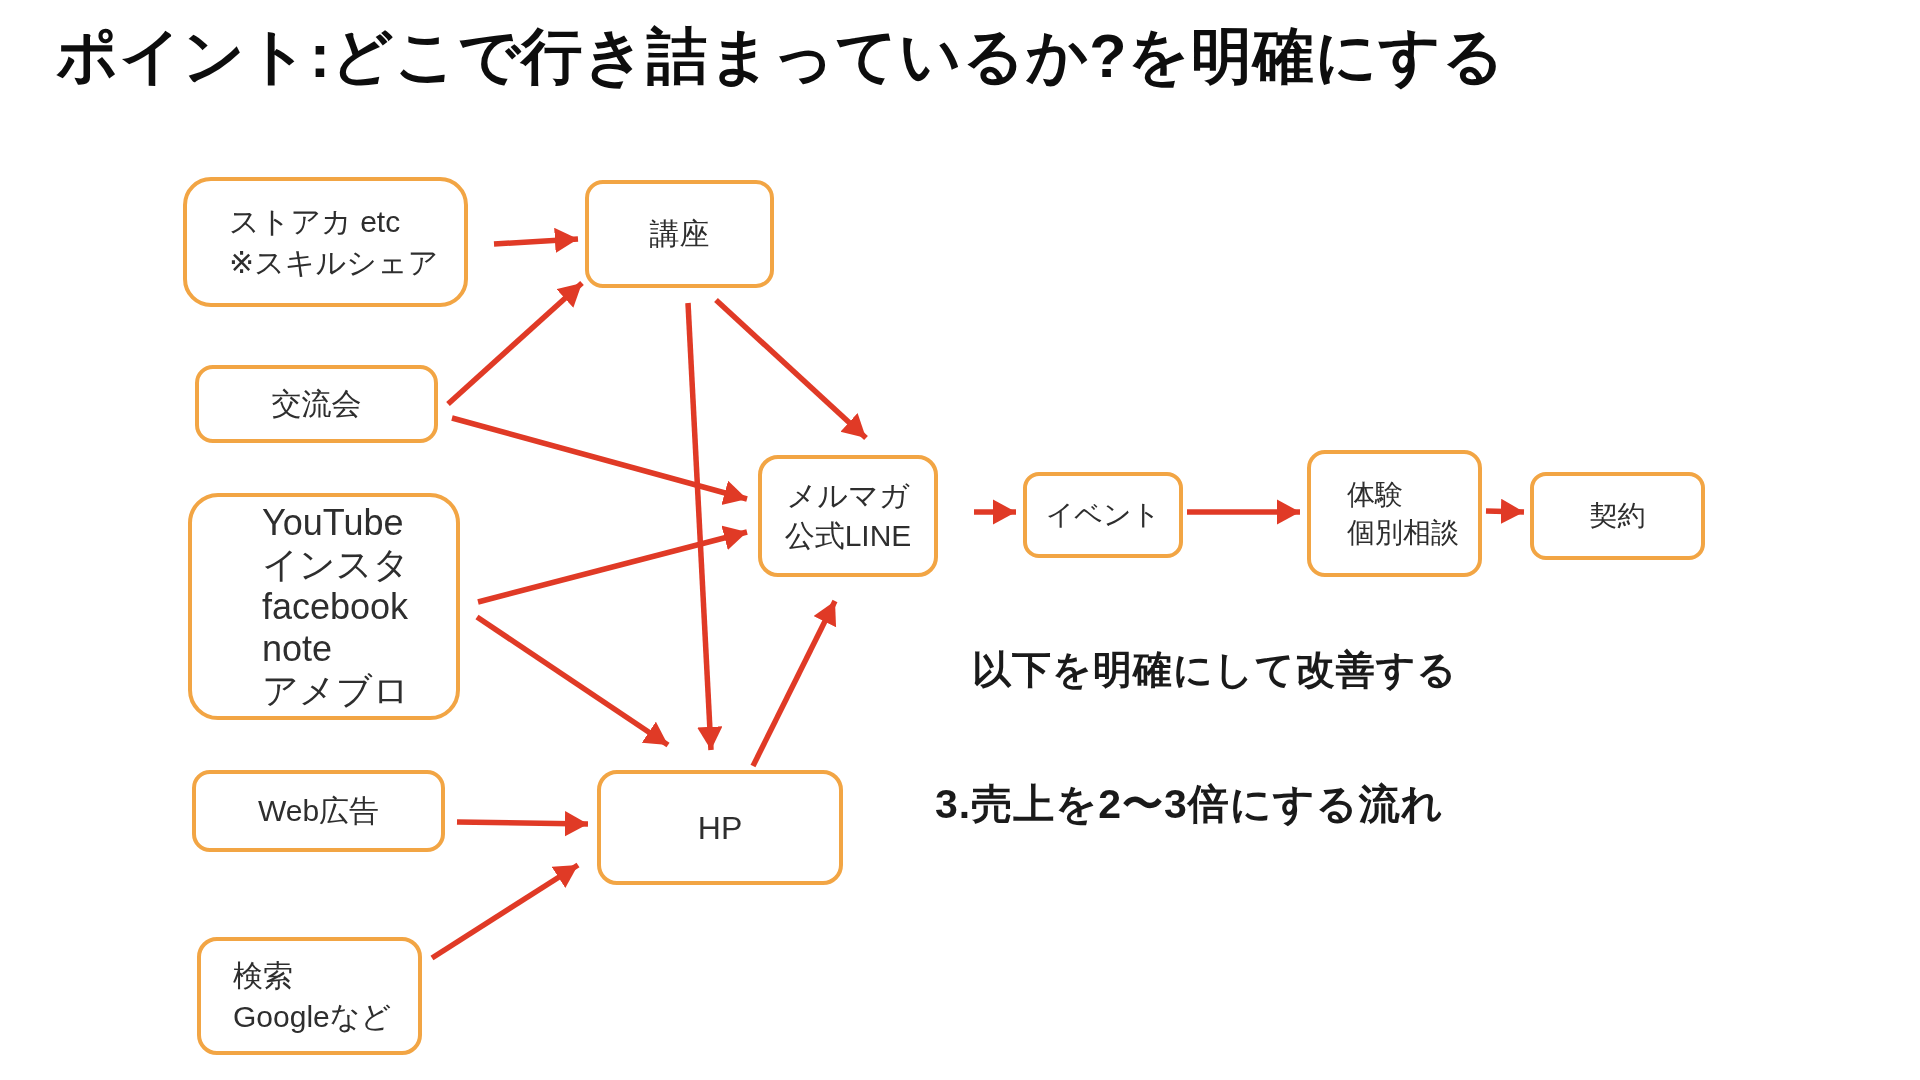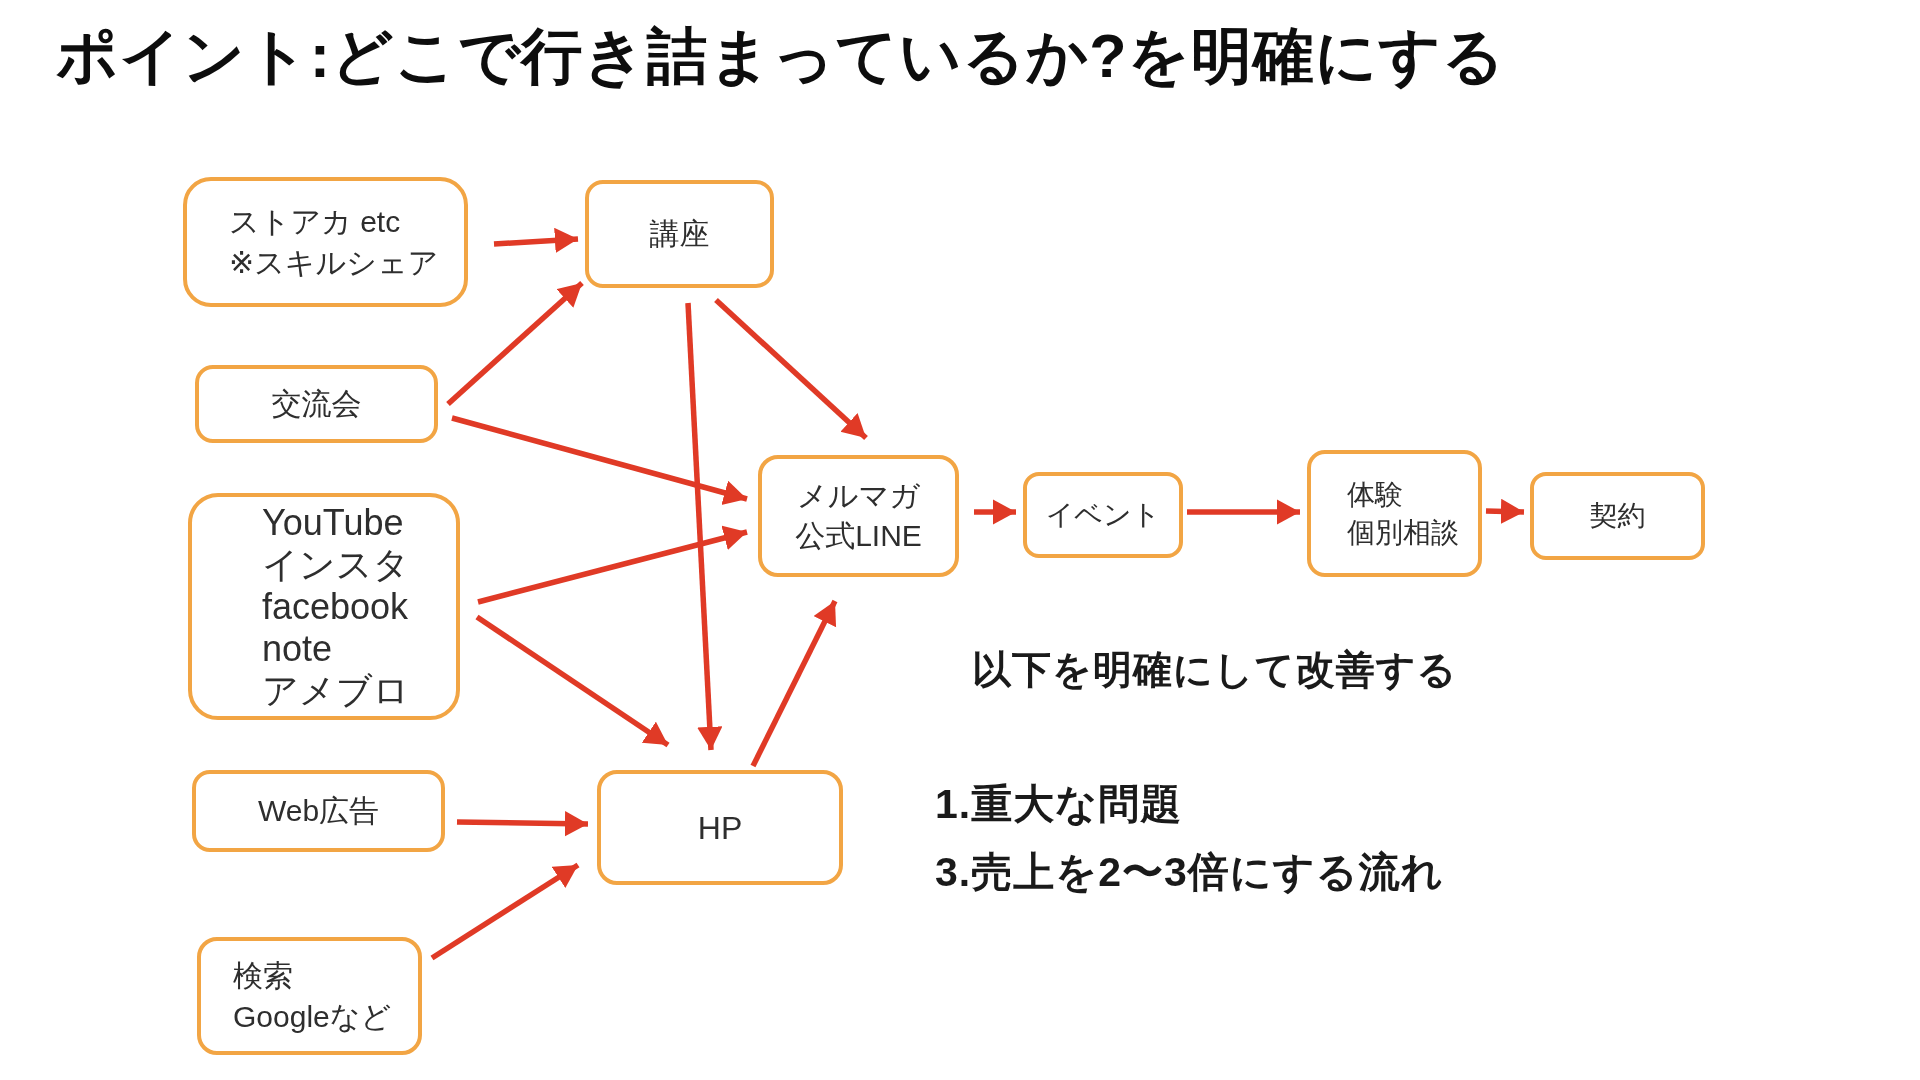--- a/index.html
+++ b/index.html
@@ -81,21 +81,21 @@
       <div class="node" style="left: 192px; top: 770px; width: 253px; height: 82px; border-radius: 18px; font-size: 30px; background: rgb(255, 255, 255);">
         <div class="nline" style="line-height: 40px;">Web広告</div>
       </div>
       <div class="node left" style="left: 197px; top: 905px; width: 225px; height: 118px; border-radius: 20px; font-size: 30px; background: rgb(255, 255, 255); padding-left: 32px; margin-top: 32px;">
         <div class="nline" style="line-height: 41px;">検索</div>
         <div class="nline" style="line-height: 41px;">Googleなど</div>
       </div>
       <div class="node" style="left: 585px; top: 180px; width: 189px; height: 108px; border-radius: 18px; font-size: 30px; background: rgb(255, 255, 255);">
         <div class="nline" style="line-height: 40px;">講座</div>
       </div>
-      <div class="node" style="left: 758px; top: 455px; width: 201px; height: 122px; border-radius: 20px; font-size: 30px; background: rgb(255, 255, 255);">
+      <div class="node" style="left: 758px; top: 455px; width: 180px; height: 122px; border-radius: 20px; font-size: 30px; background: rgb(255, 255, 255);">
         <div class="nline" style="line-height: 40px;">メルマガ</div>
         <div class="nline" style="line-height: 40px;">公式LINE</div>
       </div>
       <div class="node" style="left: 597px; top: 770px; width: 246px; height: 115px; border-radius: 20px; font-size: 32px; background: rgb(255, 255, 255);">
         <div class="nline" style="line-height: 40px;">HP</div>
       </div>
       <div class="node" style="left: 1023px; top: 472px; width: 160px; height: 86px; border-radius: 16px; font-size: 28px; background: rgb(255, 255, 255);">
         <div class="nline" style="line-height: 38px;">イベント</div>
       </div>
       <div class="node left" style="left: 1307px; top: 450px; width: 175px; height: 127px; border-radius: 18px; font-size: 28px; background: rgb(255, 255, 255); padding-left: 36px;">
@@ -103,17 +103,16 @@
         <div class="nline" style="line-height: 38px;">個別相談</div>
       </div>
       <div class="node" style="left: 1530px; top: 472px; width: 175px; height: 88px; border-radius: 16px; font-size: 28px; background: rgb(255, 255, 255);">
         <div class="nline" style="line-height: 38px;">契約</div>
       </div>
     </div>
 
   <div class="side-heading">以下を明確にして改善する</div>
 
   <div class="side-list">
-    <div class="li">1.重大な問題</div>
     <div class="li">3.売上を2〜3倍にする流れ</div>
   </div>
 
 </div>
 
 </body></html>

